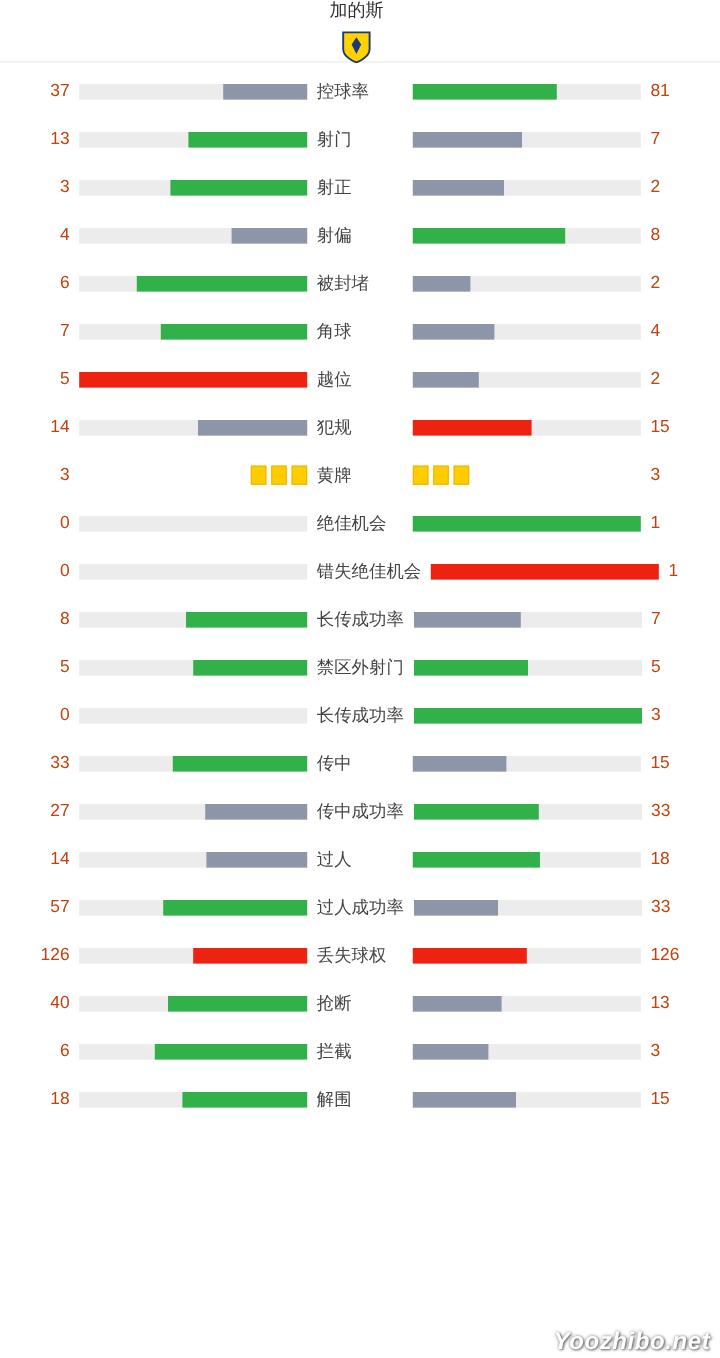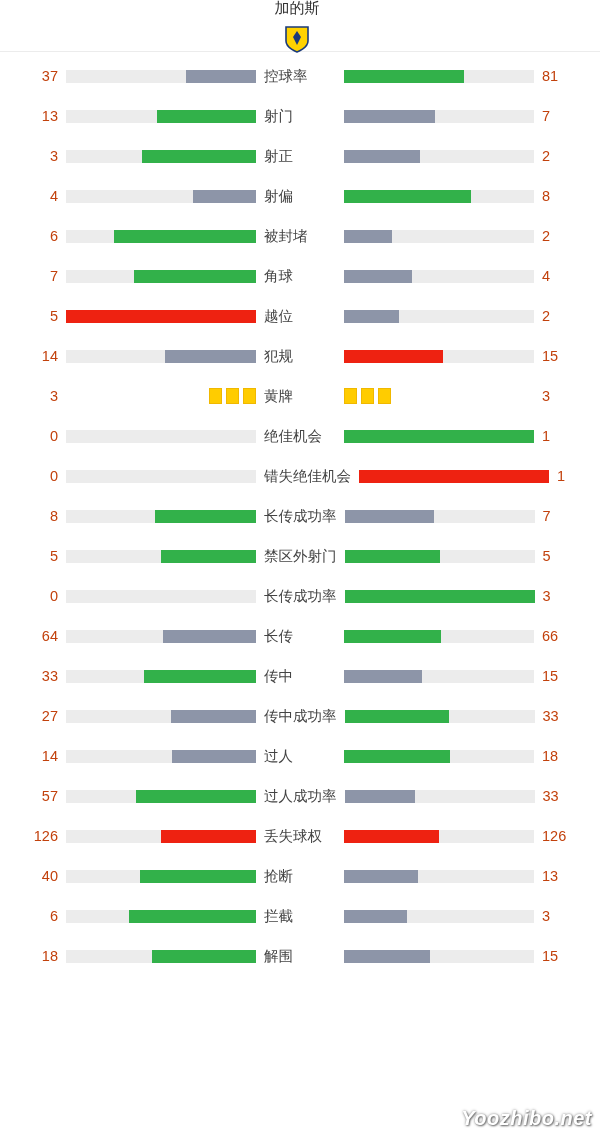--- a/index.html
+++ b/index.html
@@ -285,31 +285,20 @@
         <div class="bar-wrap left">
           <div class="bar" style="width: 0%; background: rgb(141, 149, 168);"></div>
         </div>
         <div class="label">长传成功率</div>
         <div class="bar-wrap right">
           <div class="bar" style="width: 100%; background: rgb(50, 177, 74);"></div>
         </div>
         <div class="val right">3</div>
       </div>
       <div class="row">
-        <div class="val">64</div>
-        <div class="bar-wrap left">
-          <div class="bar" style="width: 49%; background: rgb(141, 149, 168);"></div>
-        </div>
-        <div class="label">长传</div>
-        <div class="bar-wrap right">
-          <div class="bar" style="width: 51%; background: rgb(50, 177, 74);"></div>
-        </div>
-        <div class="val right">66</div>
-      </div>
-      <div class="row">
         <div class="val">33</div>
         <div class="bar-wrap left">
           <div class="bar" style="width: 59%; background: rgb(50, 177, 74);"></div>
         </div>
         <div class="label">传中</div>
         <div class="bar-wrap right">
           <div class="bar" style="width: 41%; background: rgb(141, 149, 168);"></div>
         </div>
         <div class="val right">15</div>
       </div>

